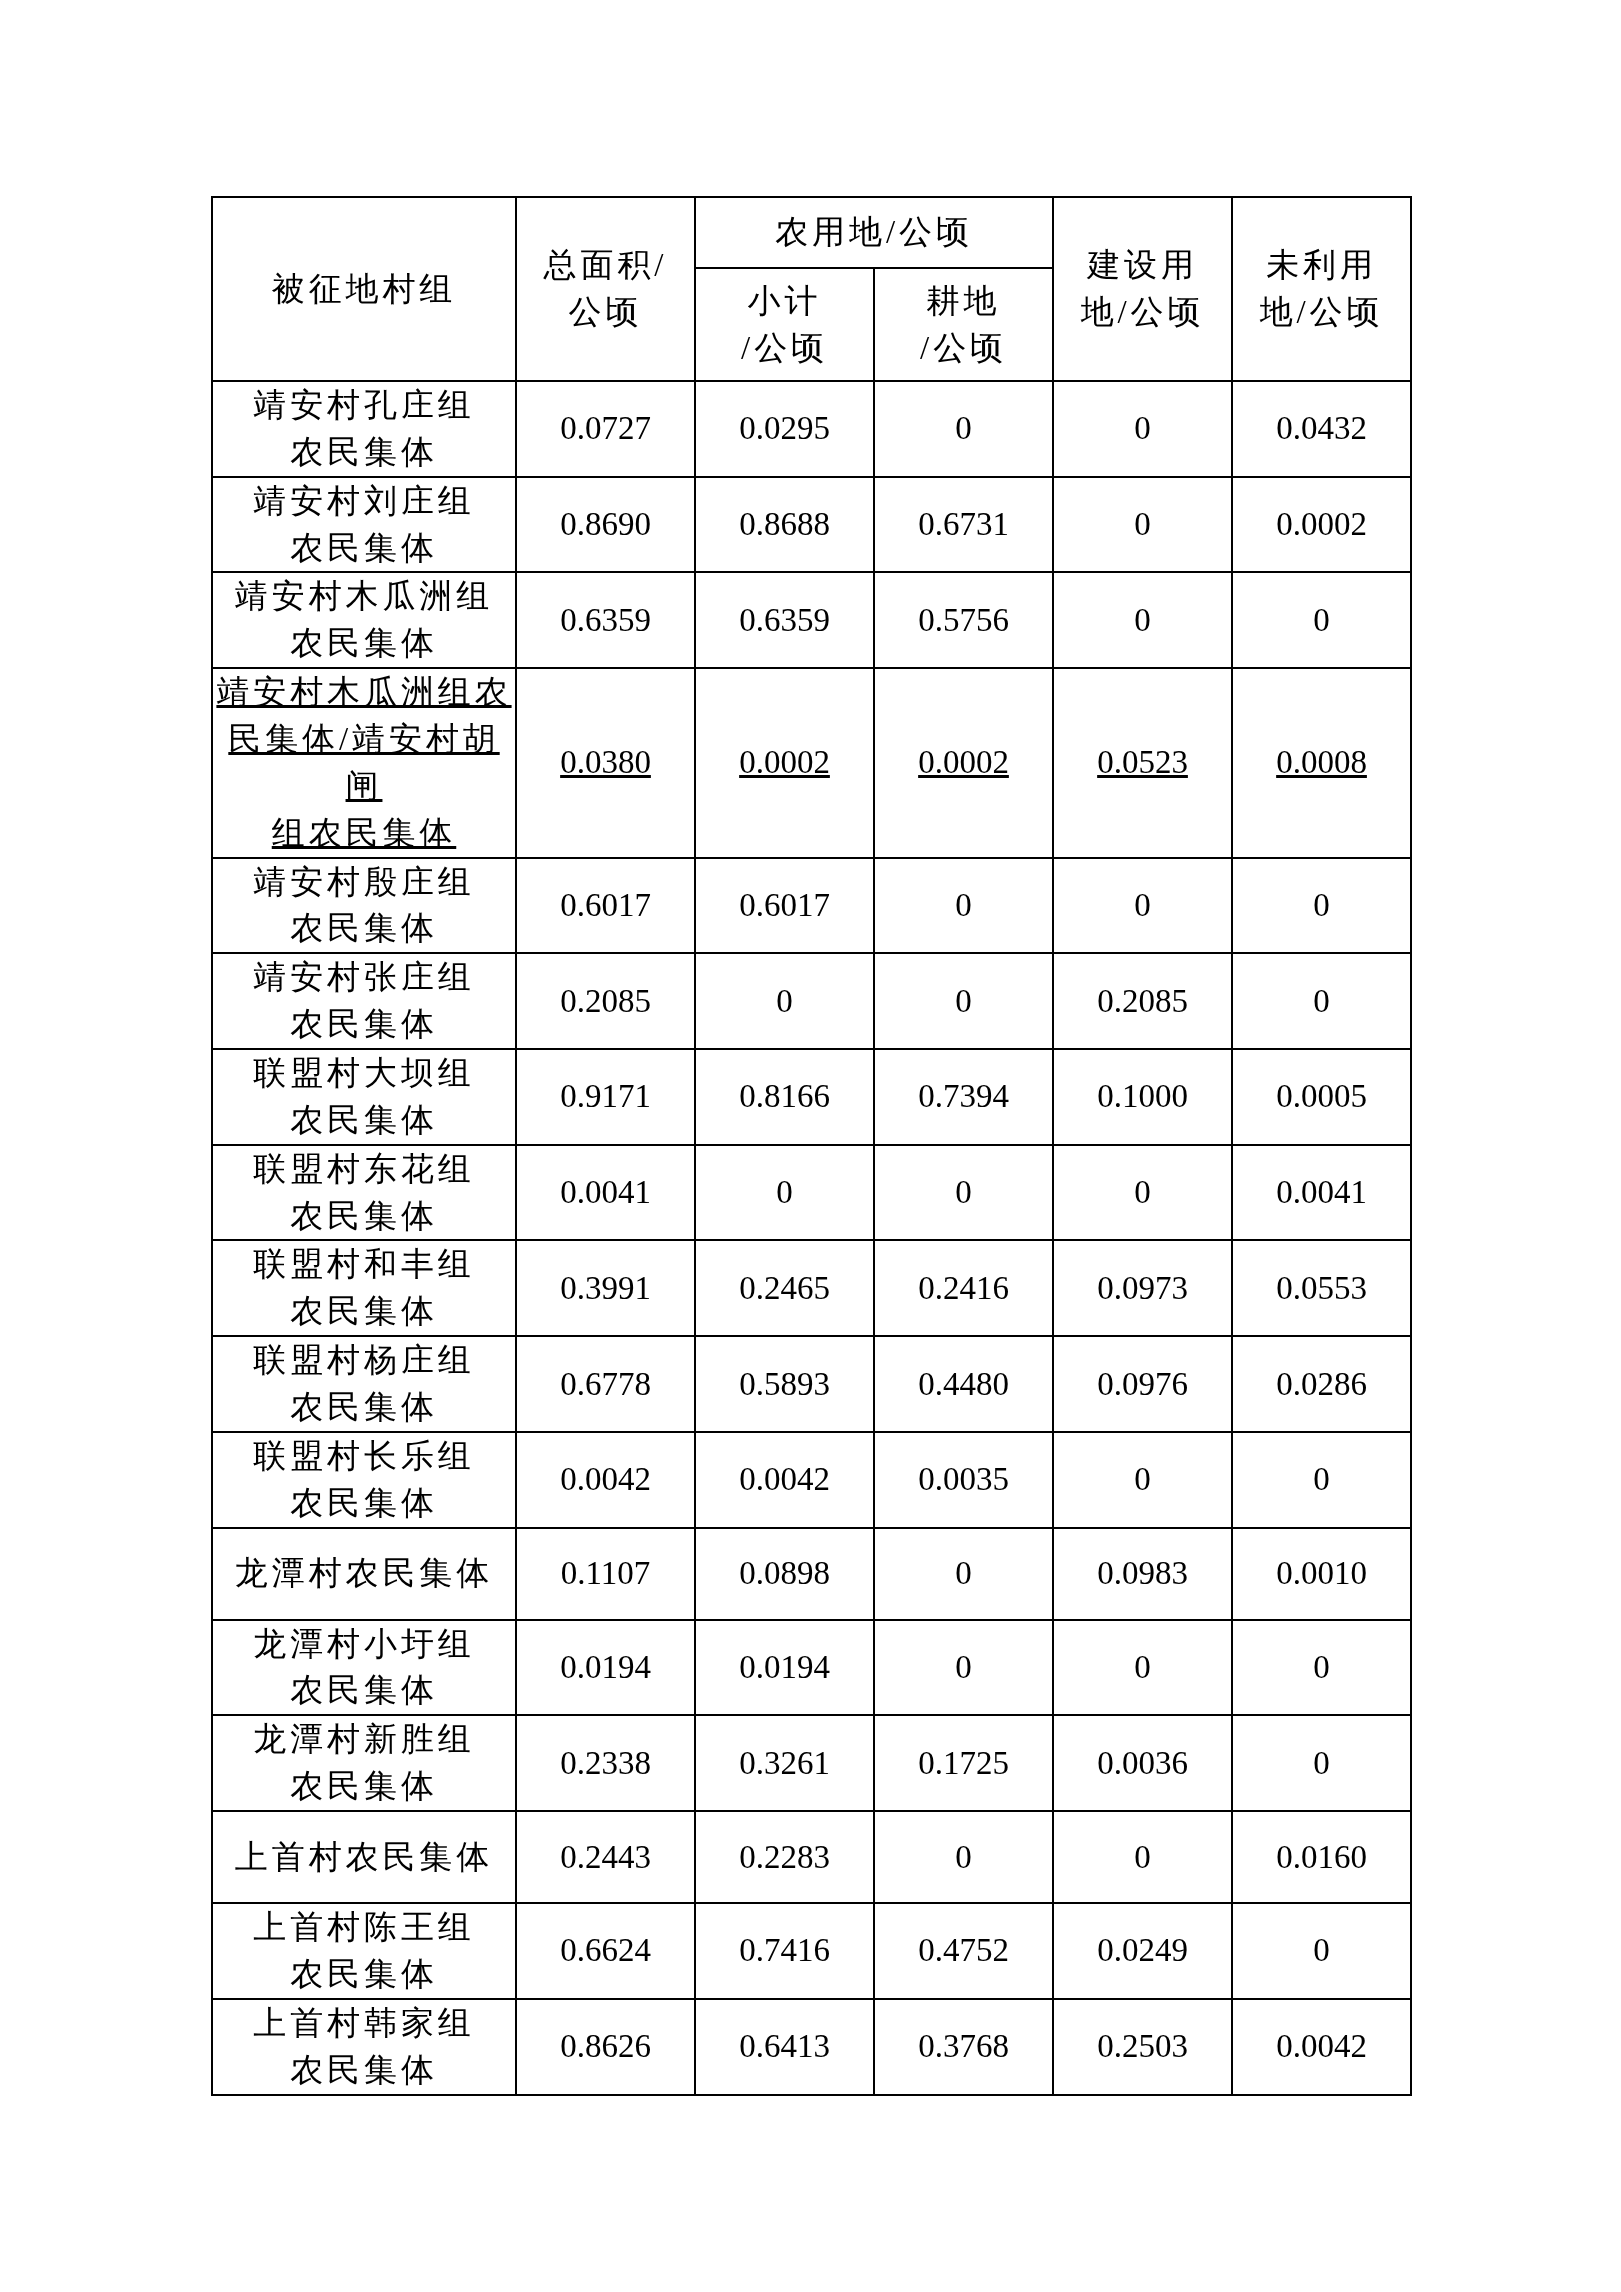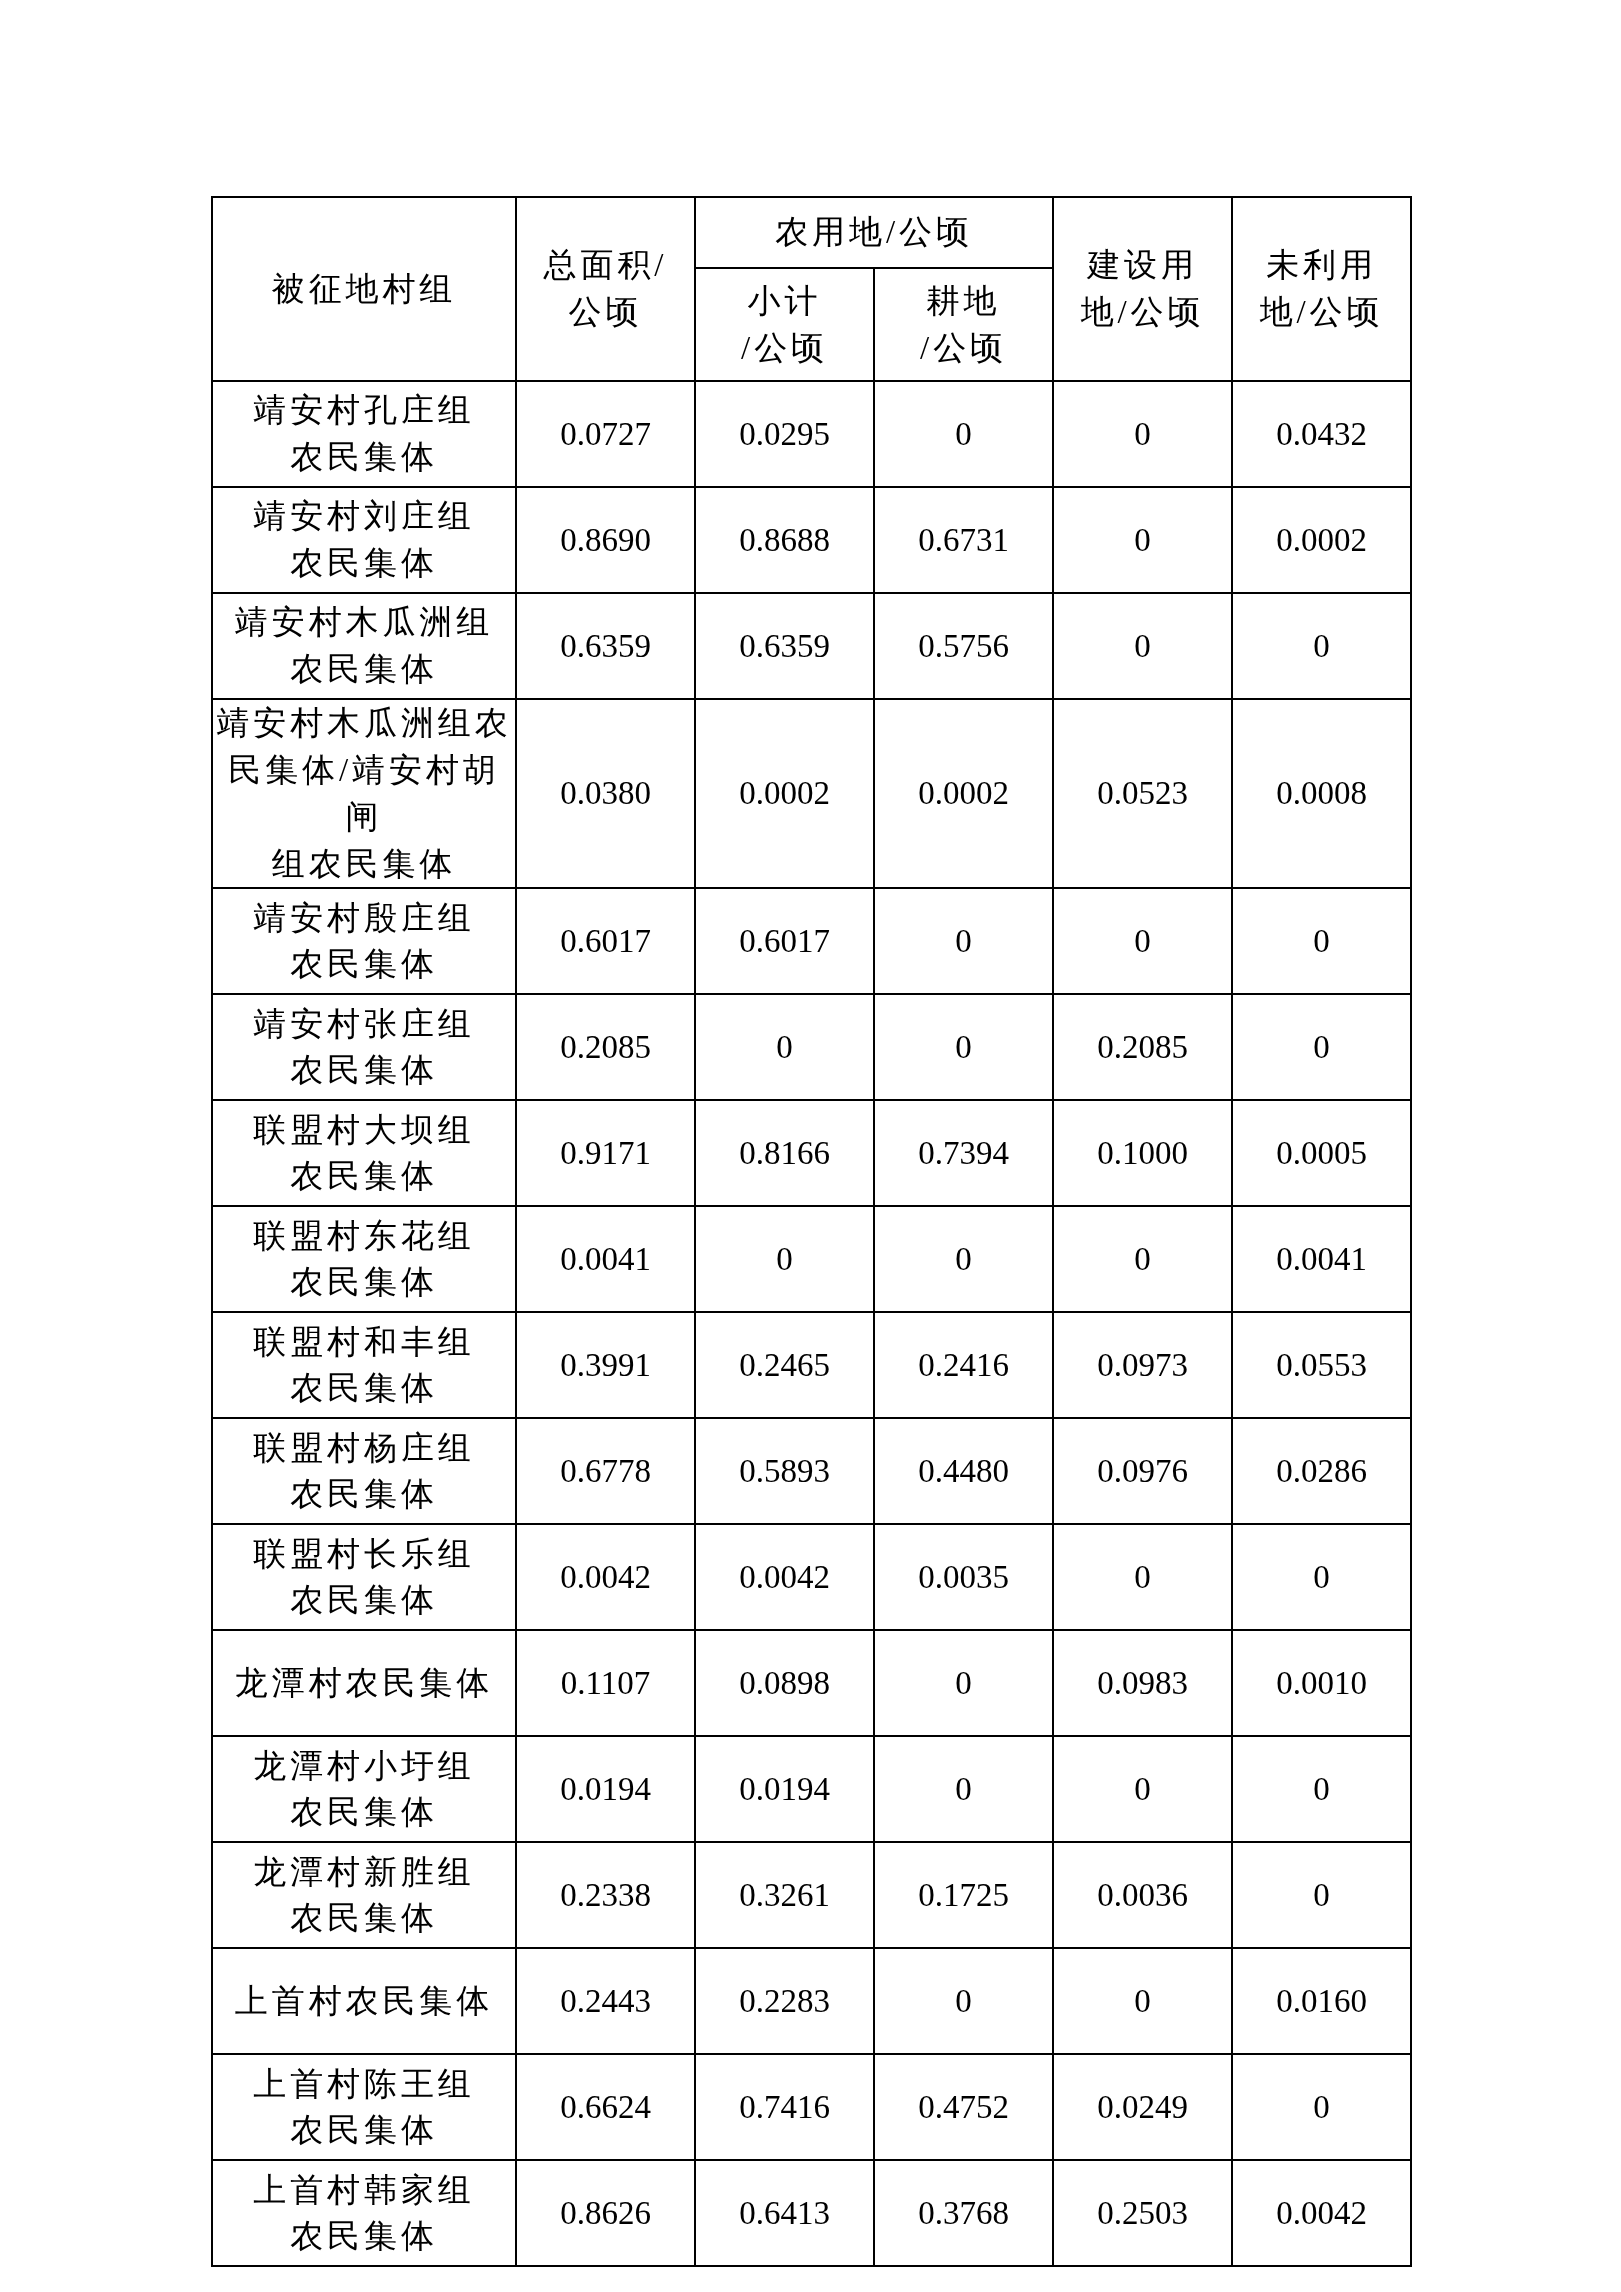--- a/index.html
+++ b/index.html
@@ -36,22 +36,22 @@
     padding: 0;
     white-space: pre-line;
     overflow: hidden;
   }
   .land-table th,
   .land-table td.name-cell {
     letter-spacing: 3.9px;
   }
   .land-table thead tr.head-top { height: 71px; }
   .land-table thead tr.head-sub { height: 113px; }
-  .land-table tbody tr { height: 106px; }
-  .land-table tbody tr.tall { height: 150px; }
+  .land-table tbody tr { height: 92px; }
+  .land-table tbody tr.tall { height: 150px; text-decoration: underline; }
 </style>
 </head>
 <body>
 
 <div class="page">
   <table class="land-table">
     <colgroup>
       <col style="width:304px">
       <col style="width:179px">
       <col style="width:179px">

